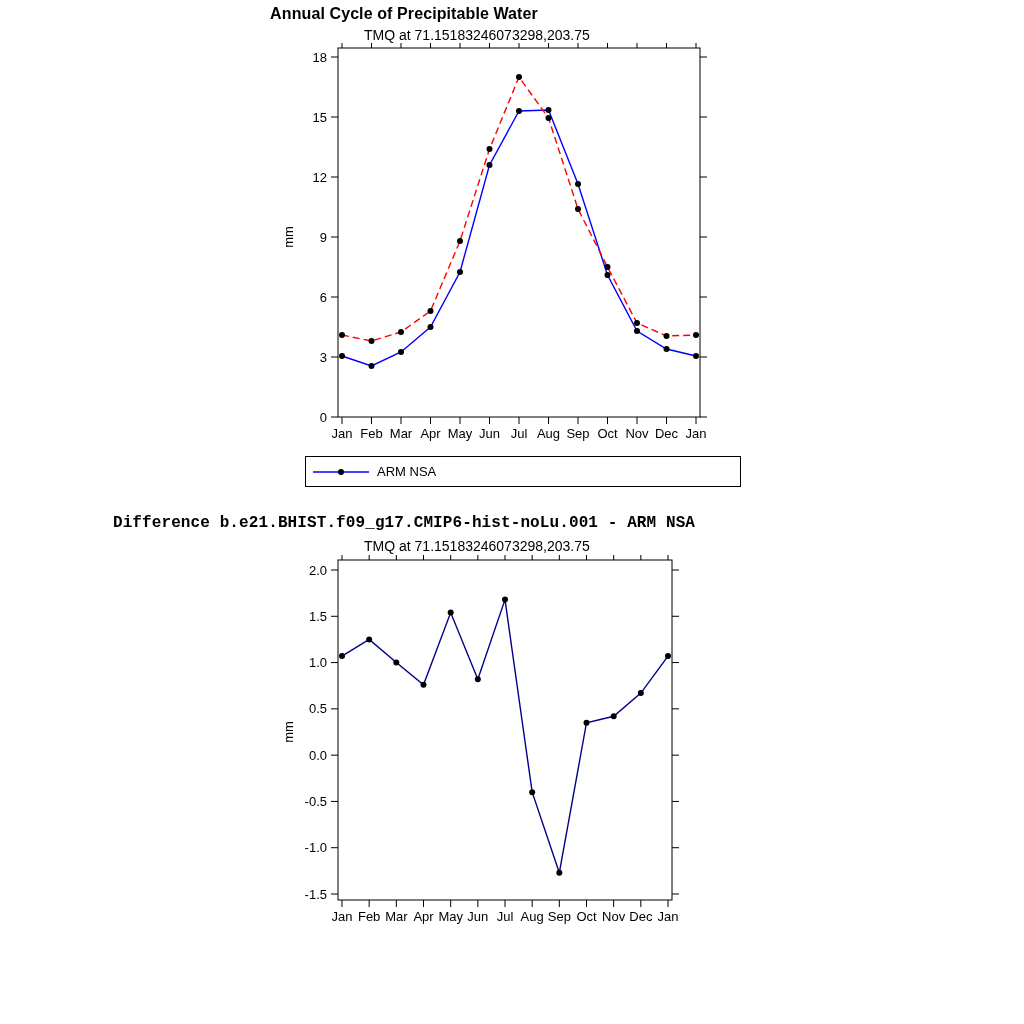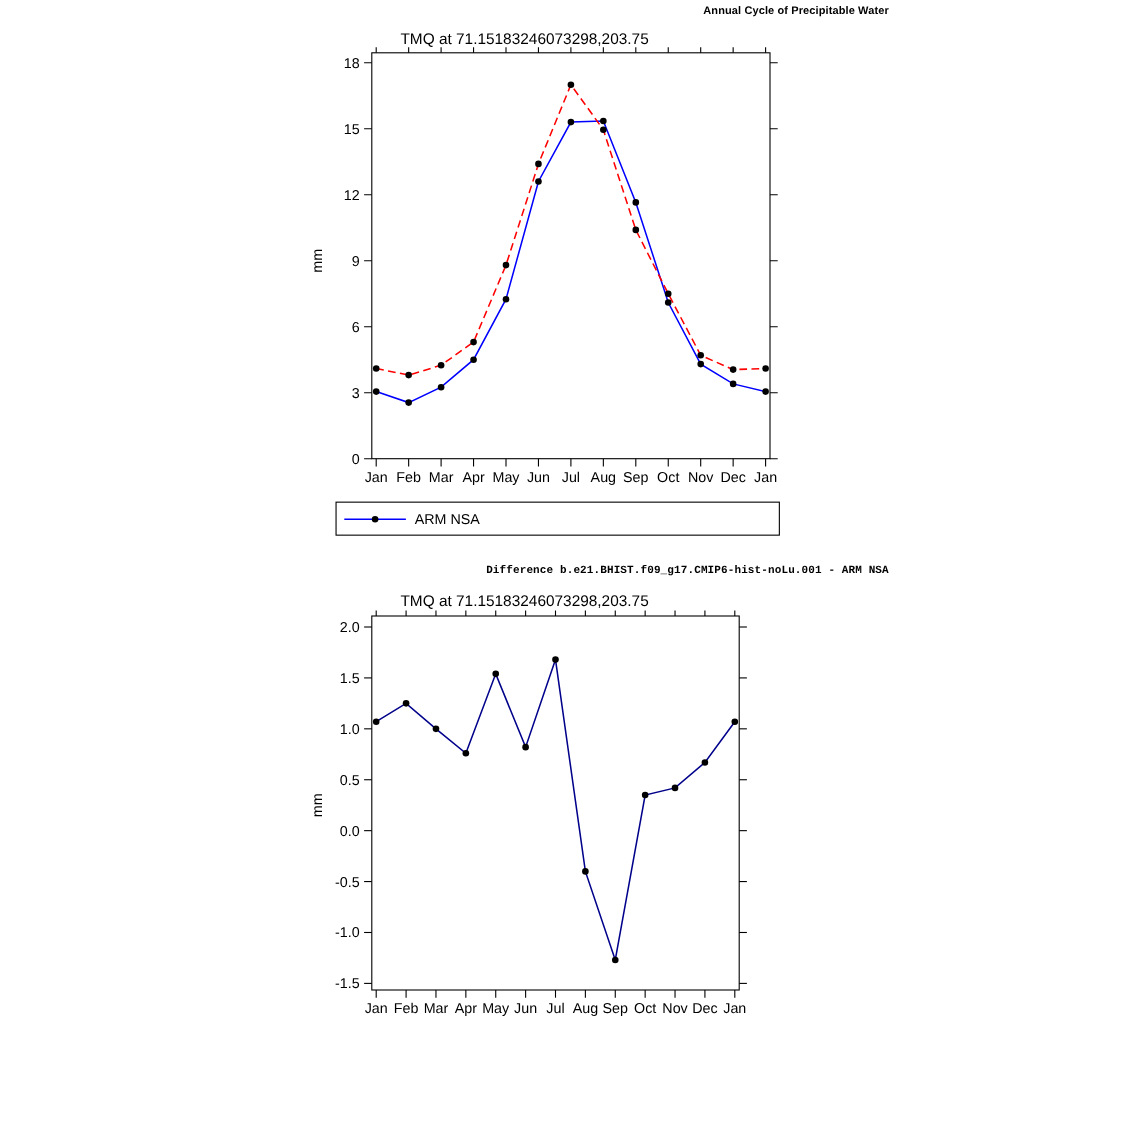--- a/index.html
+++ b/index.html
@@ -1,29 +1,29 @@
 <!DOCTYPE html>
 <html><head>
 <meta charset="utf-8">
 <style>
   html,body{margin:0;padding:0;background:#ffffff;}
   .page{position:relative;width:1024px;height:1024px;background:#ffffff;overflow:hidden;
         font-family:"Liberation Sans", sans-serif;color:#000;}
-  .title{position:absolute;left:0;width:808px;text-align:right;font-weight:bold;
-         font-size:10px;letter-spacing:0.1px;}
+  .title{position:absolute;left:0;width:808px;text-align:center;font-weight:bold;
+         font-size:16px;letter-spacing:0.1px;}
   .title-top{top:5px;}
   .title-bottom{top:514px;font-family:Liberation Mono, monospace;}
   .subtitle{position:absolute;font-size:14px;margin-left:24px;}
   .subtitle-top{left:340px;top:27px;}
   .subtitle-bottom{left:340px;top:538px;}
   .plot{position:absolute;}
   .plot-top{left:280px;top:40px;}
   .plot-bottom{left:280px;top:550px;}
   svg text{font-family:"Liberation Sans", sans-serif;fill:#000;}
-  .legend{position:absolute;left:305px;top:456px;width:404px;border:1px solid #000;
+  .legend{position:absolute;left:305px;top:456px;width:436px;border:1px solid #000;
           background:#fff;padding:4px 4px 4px 4px;box-sizing:border-box;}
   .legend-row{display:flex;align-items:center;gap:5px;height:21px;}
   .legend-label{font-size:13px;white-space:nowrap;}
 </style>
 </head>
 <body>
 
 <div class="page">
 
   <div class="title title-top">Annual Cycle of Precipitable Water</div>

